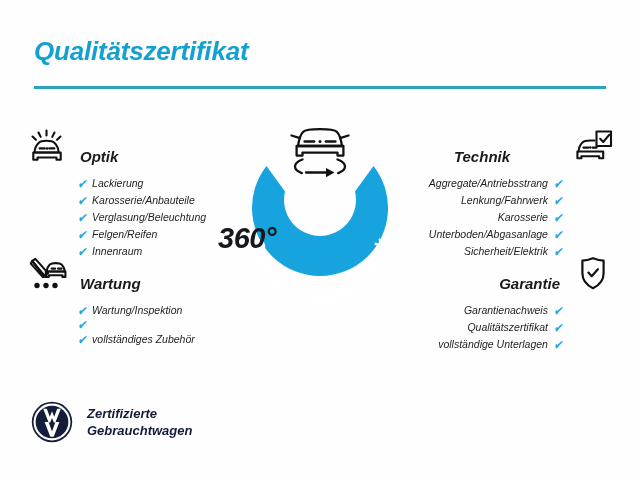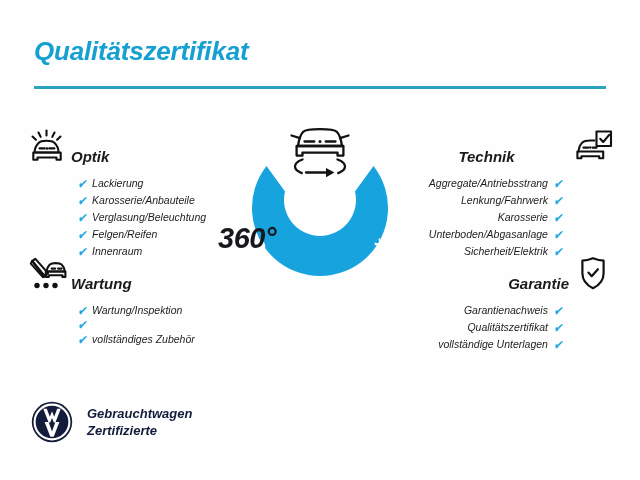--- a/index.html
+++ b/index.html
@@ -44,21 +44,21 @@
     background: #2ba3bd;
   }
 
   
   .section {
     position: absolute;
   }
   .sec-head {
     display: flex;
     align-items: flex-end;
-    gap: 3px;
+    gap: 12px;
   }
   .sec-head.right {
     flex-direction: row-reverse;
   }
   .sec-icon {
     width: 42px;
     height: 38px;
     flex: 0 0 42px;
     display: block;
   }
@@ -372,18 +372,18 @@
   <div id="footer">
     <svg id="vw-logo" viewBox="0 0 44 44">
       <circle cx="22" cy="22" r="20.2" fill="#131c3a"></circle>
       <circle cx="22" cy="22" r="17.4" fill="none" stroke="#ffffff" stroke-width="2.1"></circle>
       <path d="M13.2 8.8 l3.6 0 l3.0 8.0 l2.2 -5.6 l2.2 5.6 l3.0 -8.0 l3.6 0
                l-5.4 13.8 l-1.6 0 l-1.8 -4.6 l-1.8 4.6 l-1.6 0 z" fill="#ffffff"></path>
       <path d="M14.6 22.0 l4.0 0 l3.4 9.6 l3.4 -9.6 l4.0 0 l-5.6 14.4
                c-1.2 0.4 -2.4 0.4 -3.6 0 z" fill="#ffffff"></path>
     </svg>
     <div id="footer-text">
+      <div>Zertifizierte</div>
       <div>Gebrauchtwagen</div>
-      <div>Zertifizierte</div>
     </div>
   </div>
 
 </div>
 
 </body></html>

